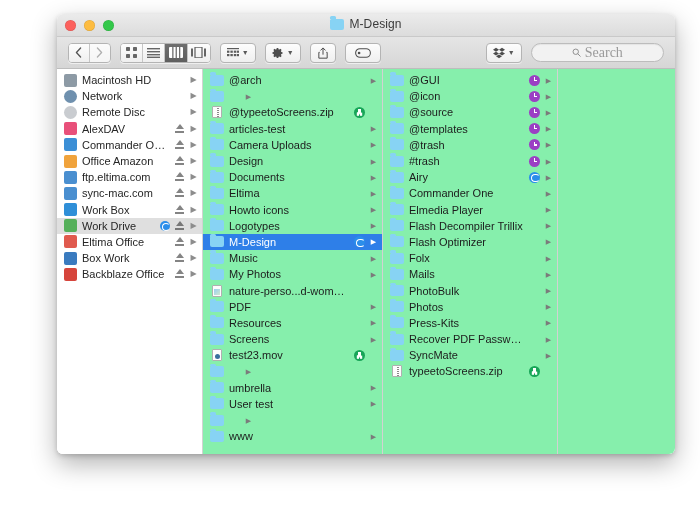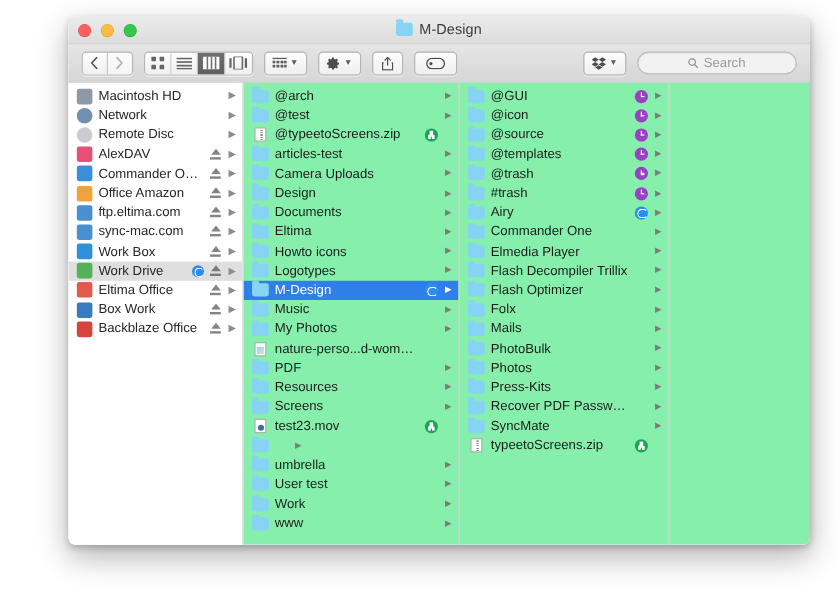--- a/index.html
+++ b/index.html
@@ -103,21 +103,21 @@
   .search {
     margin-left: auto;
     width: 162px; height: 19px;
     border: 1px solid #bcbcbc;
     border-radius: 10px;
     background: #f2f2f2;
     display: flex; align-items: center; justify-content: center;
     gap: 4px;
     box-shadow: inset 0 1px 1px rgba(0,0,0,.06);
   }
-  .search-ph { font-size: 11px; color: #9a9a9a; }
+  .search-ph { font-size: 14px; color: #9a9a9a; font-family: Liberation Serif, serif; }
 
   .chev { font-size: 7px; color: #5a5a5a; line-height: 1; }
 
   
   .body {
     flex: 1;
     display: flex;
     min-height: 0;
     background: #ffffff;
   }
@@ -479,21 +479,20 @@
     <div class="cols">
       <div class="col c1" id="col0">
           <div class="frow">
             <span class="folder"></span>
             <span class="label">@arch</span>
             <span class="badgeslot"></span>
             <span class="arrow">▶</span>
           </div>
           <div class="frow">
             <span class="folder"></span>
-            <span class="label">@test</span>
             <span class="badgeslot"></span>
             <span class="arrow">▶</span>
           </div>
           <div class="frow">
             <span class="doc zip"></span>
             <span class="label">@typeetoScreens.zip</span>
             <span class="dl"></span>
             <span class="arrow"></span>
           </div>
           <div class="frow">
@@ -598,21 +597,20 @@
             <span class="arrow">▶</span>
           </div>
           <div class="frow">
             <span class="folder"></span>
             <span class="label">User test</span>
             <span class="badgeslot"></span>
             <span class="arrow">▶</span>
           </div>
           <div class="frow">
             <span class="folder"></span>
-            <span class="label">Work</span>
             <span class="badgeslot"></span>
             <span class="arrow">▶</span>
           </div>
           <div class="frow">
             <span class="folder"></span>
             <span class="label">www</span>
             <span class="badgeslot"></span>
             <span class="arrow">▶</span>
           </div>
         </div>

